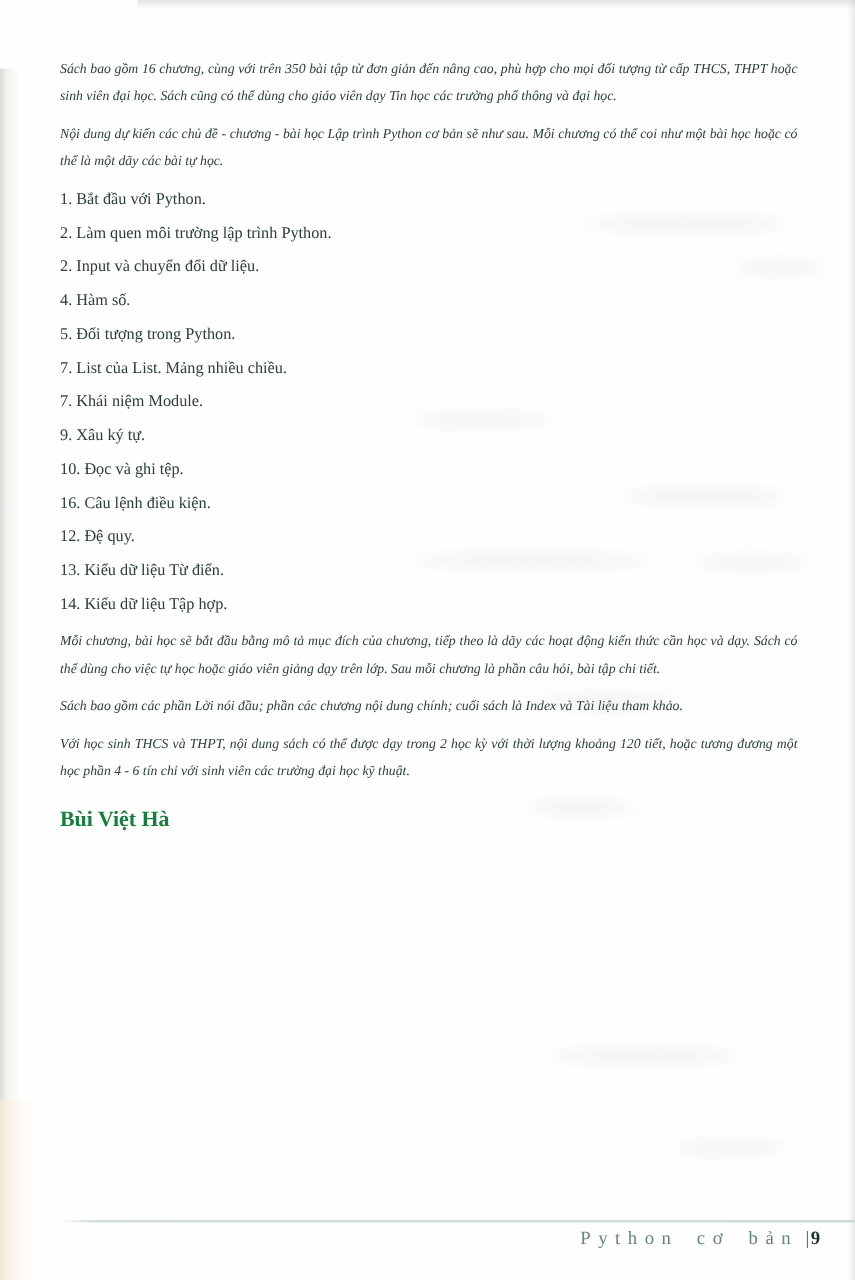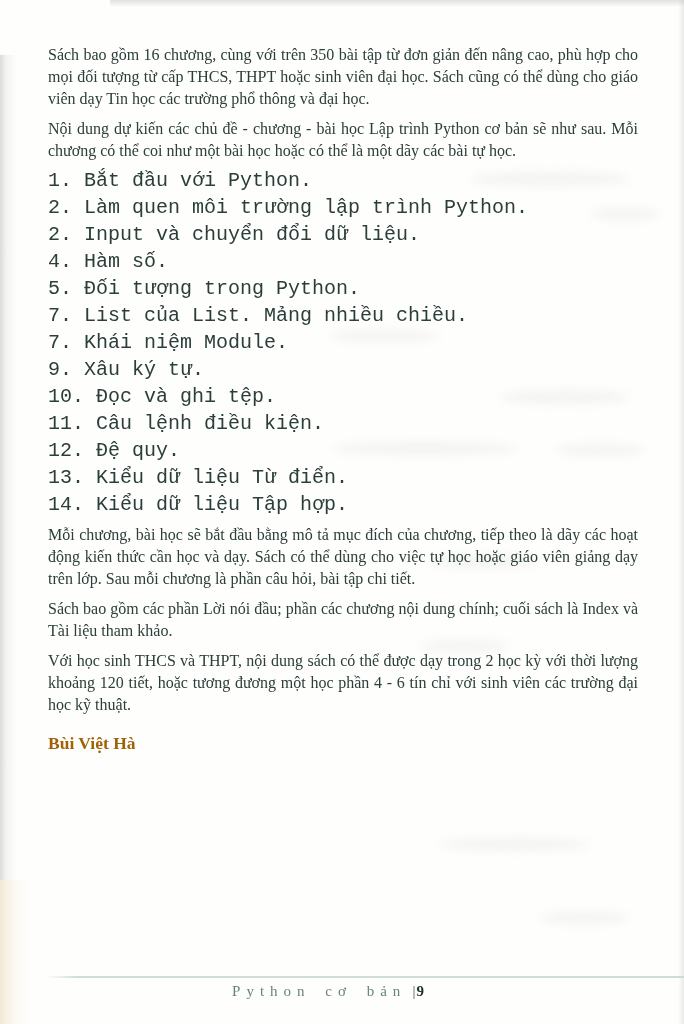--- a/index.html
+++ b/index.html
@@ -50,44 +50,45 @@
   .b8 { left: 420px; top: 640px; width:  90px; height: 12px; }
   .b9 { left: 440px; top: 838px; width: 150px; height: 13px; }
   .b10{ left: 540px; top: 912px; width:  90px; height: 12px; }
 
   
   .content {
     position: absolute; left: 48px; top: 44px; width: 590px;
   }
   .para {
     margin: 0 0 8px 0;
-    font-size: 16px; line-height: 22px;
+    font-size: 11px; line-height: 22px;
     text-align: justify;
+    font-style: italic;
   }
   .list-item {
     margin: 0 0 5px 0;
-    font-size: 20px; line-height: 22px; font-family: Liberation Mono, monospace;
+    font-size: 13px; line-height: 22px;
   }
   .para.after-list { margin-top: 8px; }
   .author {
     margin: 16px 0 0 0;
     font-size: 17.5px; line-height: 22px;
-    font-weight: bold; color: #a16207;
+    font-weight: bold; color: #15803d;
   }
   
   .footer {
     position: absolute; left: 0; right: 0; top: 976px;
   }
   .footer-rule {
     height: 2px; margin-left: 46px;
     background: linear-gradient(to right, rgba(213,223,219,0), rgba(205,218,214,0.9) 30px, rgba(199,214,210,0.85));
   }
   .footer-text {
     margin-top: 2px; padding-right: 28px;
-    text-align: center;
+    text-align: right;
     font-size: 15px; line-height: 22px;
   }
   .footer-title {
     color: #66847f;
     letter-spacing: 6px;
     word-spacing: 5px;
   }
   .footer-sep {
     color: #44615c; margin-left: 6px; letter-spacing: 1px;
   }
@@ -121,21 +122,21 @@
 
     <p class="list-item">1. Bắt đầu với Python.</p>
     <p class="list-item">2. Làm quen môi trường lập trình Python.</p>
     <p class="list-item">2. Input và chuyển đổi dữ liệu.</p>
     <p class="list-item">4. Hàm số.</p>
     <p class="list-item">5. Đối tượng trong Python.</p>
     <p class="list-item">7. List của List. Mảng nhiều chiều.</p>
     <p class="list-item">7. Khái niệm Module.</p>
     <p class="list-item">9. Xâu ký tự.</p>
     <p class="list-item">10. Đọc và ghi tệp.</p>
-    <p class="list-item">11. Câu lệnh điều kiện.</p>
+    <p class="list-item">16. Câu lệnh điều kiện.</p>
     <p class="list-item">12. Đệ quy.</p>
     <p class="list-item">13. Kiểu dữ liệu Từ điển.</p>
     <p class="list-item">14. Kiểu dữ liệu Tập hợp.</p>
 
     <p class="para after-list">Mỗi chương, bài học sẽ bắt đầu bằng mô tả mục đích của chương, tiếp theo là dãy các hoạt động kiến thức cần học và dạy. Sách có thể dùng cho việc tự học hoặc giáo viên giảng dạy trên lớp. Sau mỗi chương là phần câu hỏi, bài tập chi tiết.</p>
     <p class="para">Sách bao gồm các phần Lời nói đầu; phần các chương nội dung chính; cuối sách là Index và Tài liệu tham khảo.</p>
     <p class="para">Với học sinh THCS và THPT, nội dung sách có thể được dạy trong 2 học kỳ với thời lượng khoảng 120 tiết, hoặc tương đương một học phần 4 - 6 tín chỉ với sinh viên các trường đại học kỹ thuật.</p>
 
     <p class="author">Bùi Việt Hà</p>
   </div>

